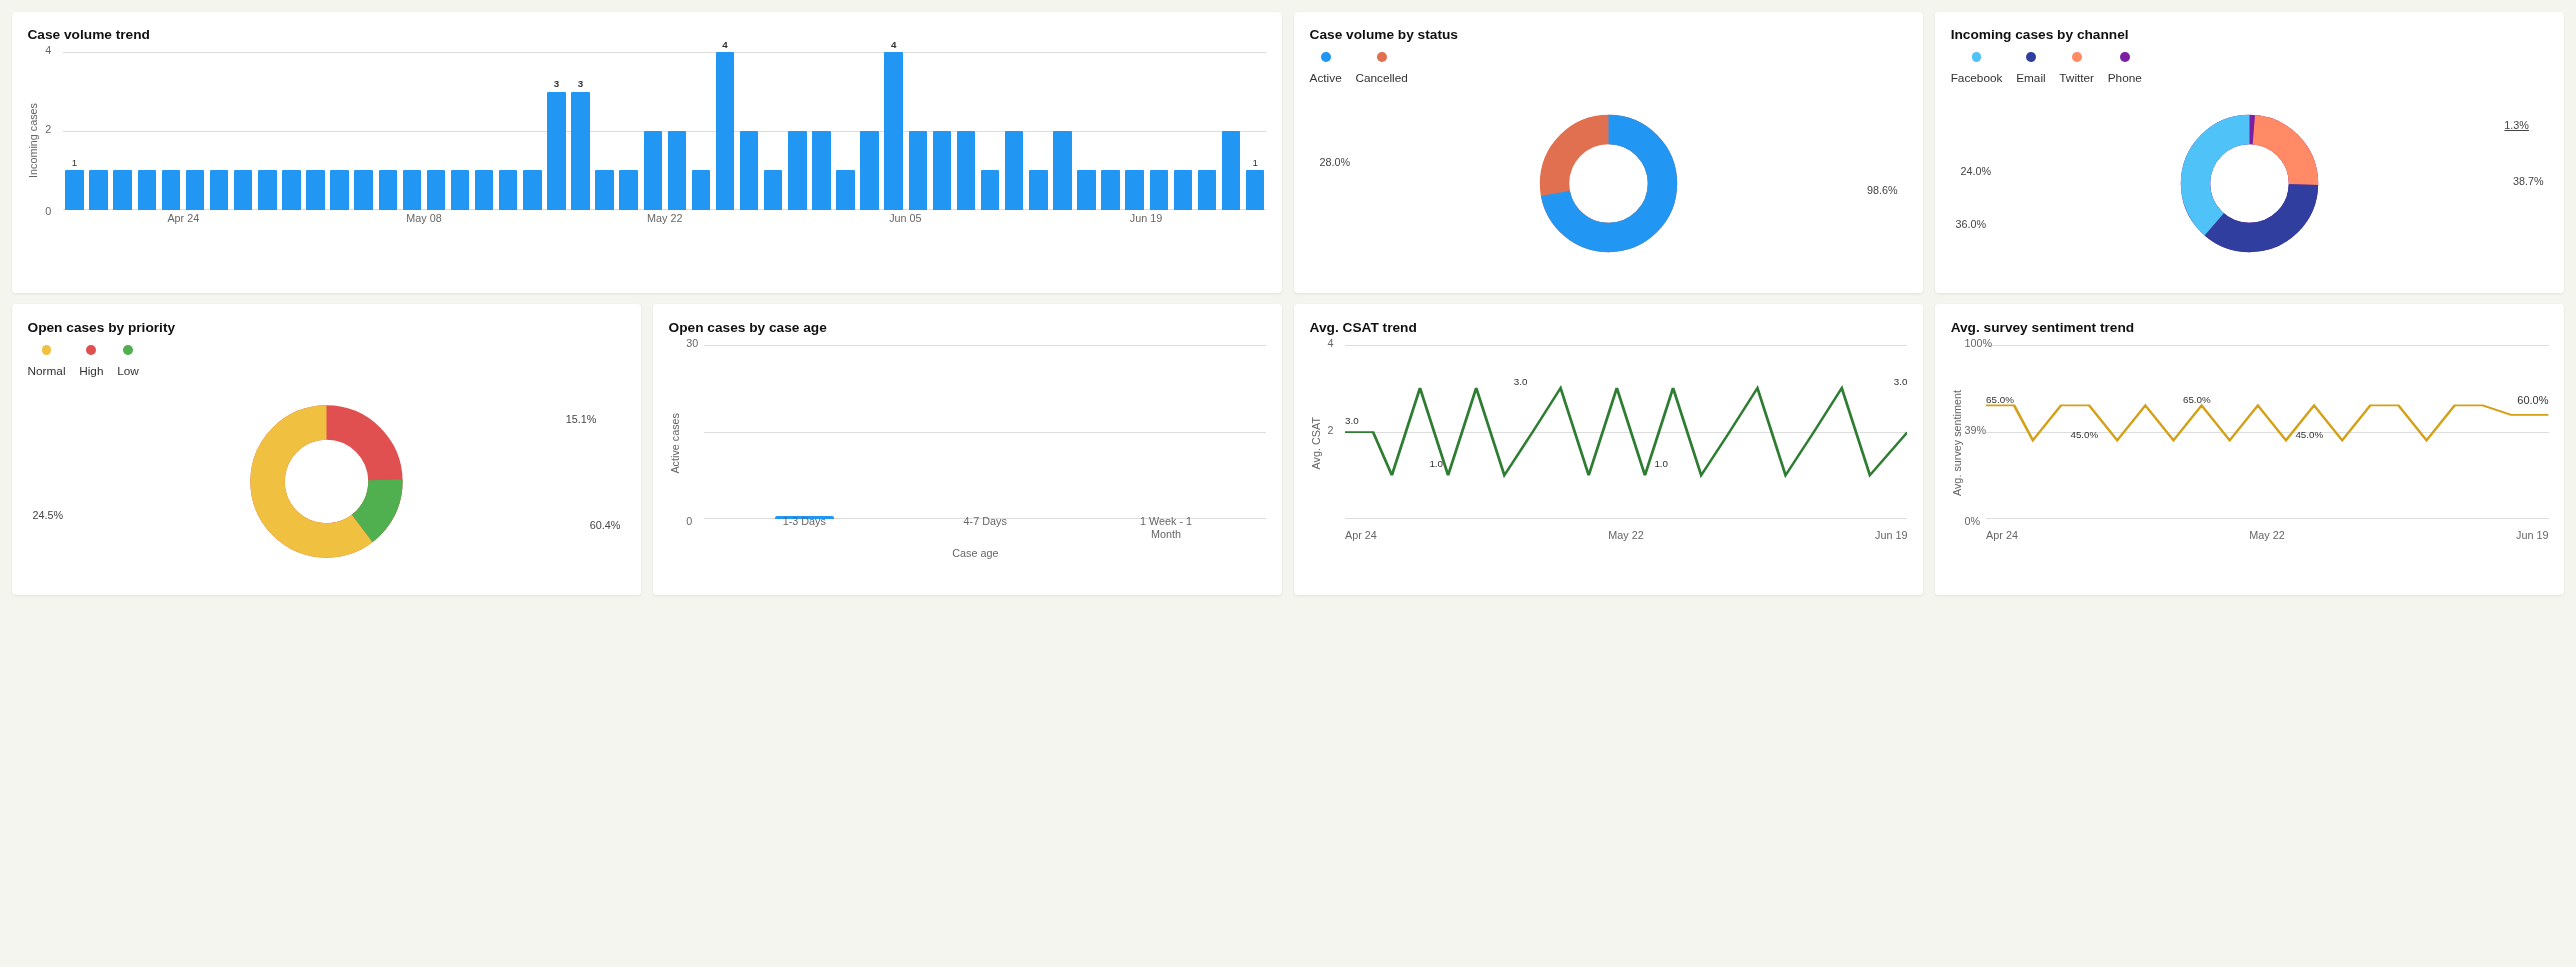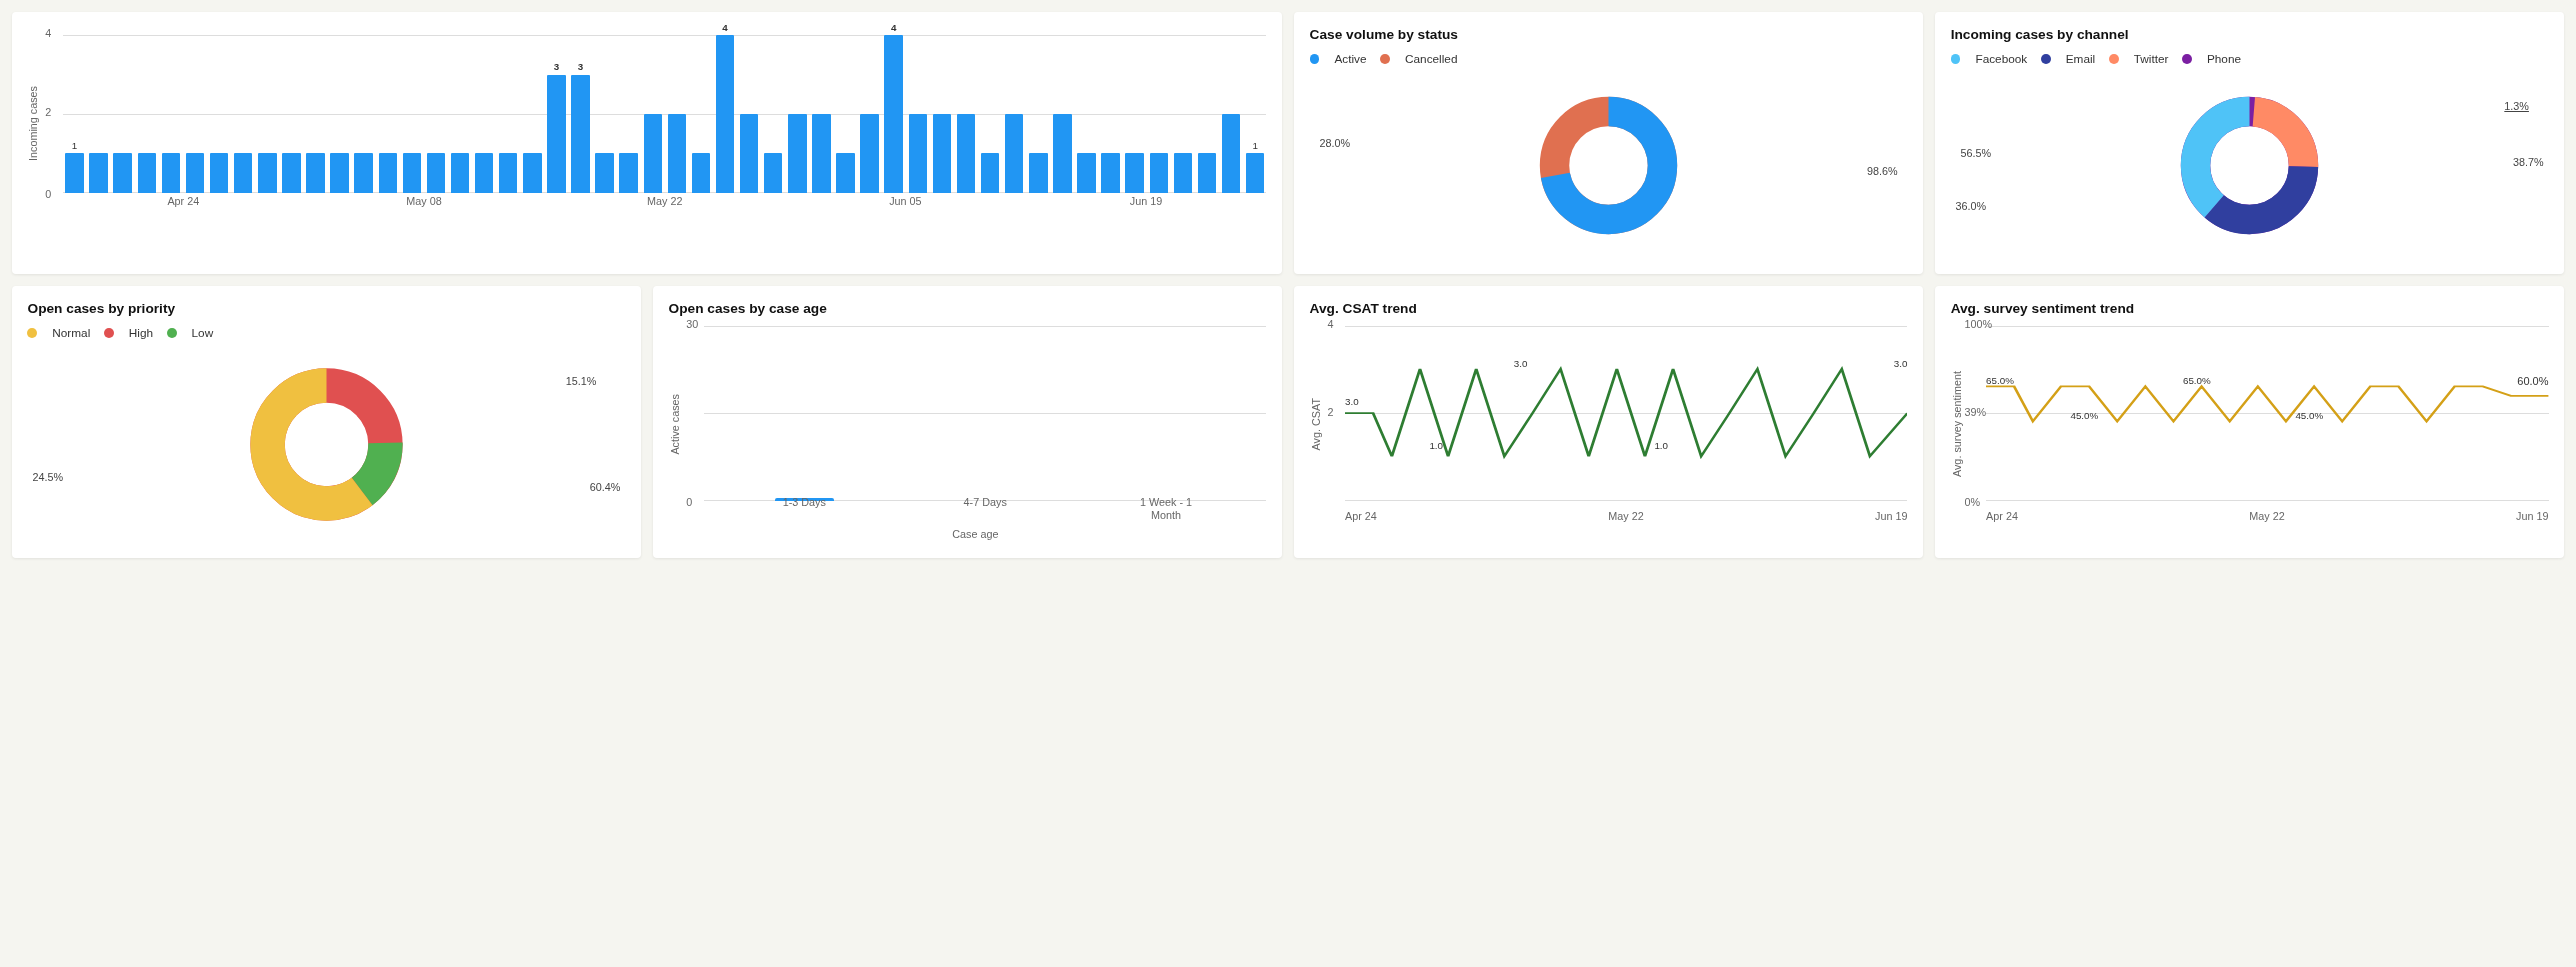--- a/index.html
+++ b/index.html
@@ -32,22 +32,23 @@
     
     .legend {
       display: flex;
       gap: 13.7px;
       margin-bottom: 5.9px;
       flex-wrap: wrap;
     }
     .legend-item {
       display: flex;
       align-items: center;
-      gap: 15px;
+      gap: 9px;
       font-size: 11.8px;
+      flex-direction: column;
     }
     .legend-dot {
       width: 9.8px;
       height: 9.8px;
       border-radius: 50%;
       flex-shrink: 0;
     }
     
     .bar-chart-container {
       display: flex;
@@ -70,20 +71,21 @@
       white-space: nowrap;
       align-self: center;
     }
   </style>
 </head>
 <body>
 
 <div class="dashboard">
 
   <div class="card card-wide">
+    <div class="card-title">Case volume trend</div>
     <div class="bar-chart-container">
       <div class="y-axis-label">Incoming cases</div>
       <div class="bar-chart-area">
         <div style="position:relative; height:calc(100% - 19.6px);">
 
           <div style="position:absolute;top:0;left:19.6px;right:0;bottom:0;">
             <div style="position:absolute;top:0;left:0;right:0;border-top:1px solid #ddd;"></div>
             <div style="position:absolute;top:50%;left:0;right:0;border-top:1px solid #ddd;"></div>
             <div style="position:absolute;bottom:0;left:0;right:0;border-top:1px solid #ddd;"></div>
             <span style="position:absolute;top:-7.8px;left:-17.7px;font-size:10.8px;color:#666;">4</span>
@@ -316,21 +318,21 @@
       <svg width="157" height="157" viewBox="0 0 160 160">
 
         <circle cx="80" cy="80" r="55" fill="none" stroke="#7b1fa2" stroke-width="30" stroke-dasharray="345.4" stroke-dashoffset="0" transform="rotate(-90 80 80)"></circle>
         <circle cx="80" cy="80" r="55" fill="none" stroke="#ff8a65" stroke-width="30" stroke-dasharray="82.9 262.5" stroke-dashoffset="-4.5" transform="rotate(-90 80 80)"></circle>
         <circle cx="80" cy="80" r="55" fill="none" stroke="#303f9f" stroke-width="30" stroke-dasharray="124.3 221.1" stroke-dashoffset="-87.4" transform="rotate(-90 80 80)"></circle>
         <circle cx="80" cy="80" r="55" fill="none" stroke="#4fc3f7" stroke-width="30" stroke-dasharray="133.7 211.7" stroke-dashoffset="-211.7" transform="rotate(-90 80 80)"></circle>
         <circle cx="80" cy="80" r="38" fill="white"></circle>
       </svg>
       <span style="position:absolute;right:4.9px;top:45%;font-size:10.8px;color:#444;">38.7%</span>
       <span style="position:absolute;left:4.9px;bottom:25%;font-size:10.8px;color:#444;">36.0%</span>
-      <span style="position:absolute;left:9.8px;top:40%;font-size:10.8px;color:#444;">56.5%</span>
+      <span style="position:absolute;left:9.8px;top:40%;font-size:10.8px;color:#444;">24.0%</span>
       <span style="position:absolute;right:19.6px;top:15%;font-size:10.8px;color:#444;text-decoration:underline;">1.3%</span>
     </div>
   </div>
 
   <div class="card">
     <div class="card-title">Open cases by priority</div>
     <div class="legend">
       <div class="legend-item">
         <div class="legend-dot" style="background:#f0c040;"></div>
         <span>Normal</span>

